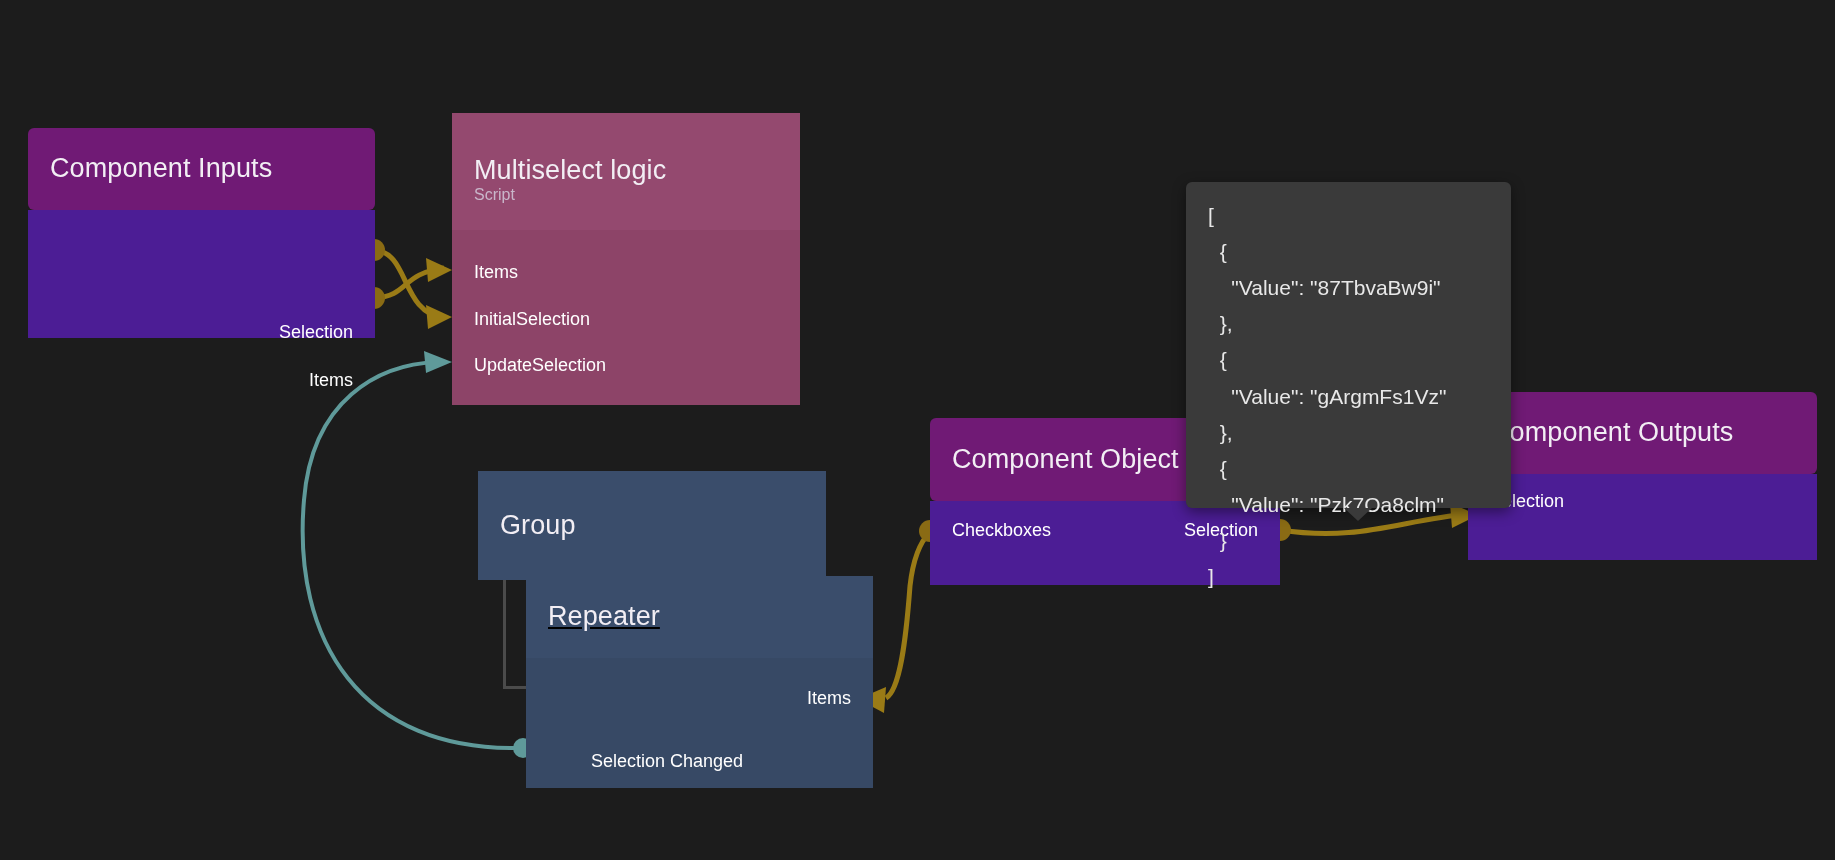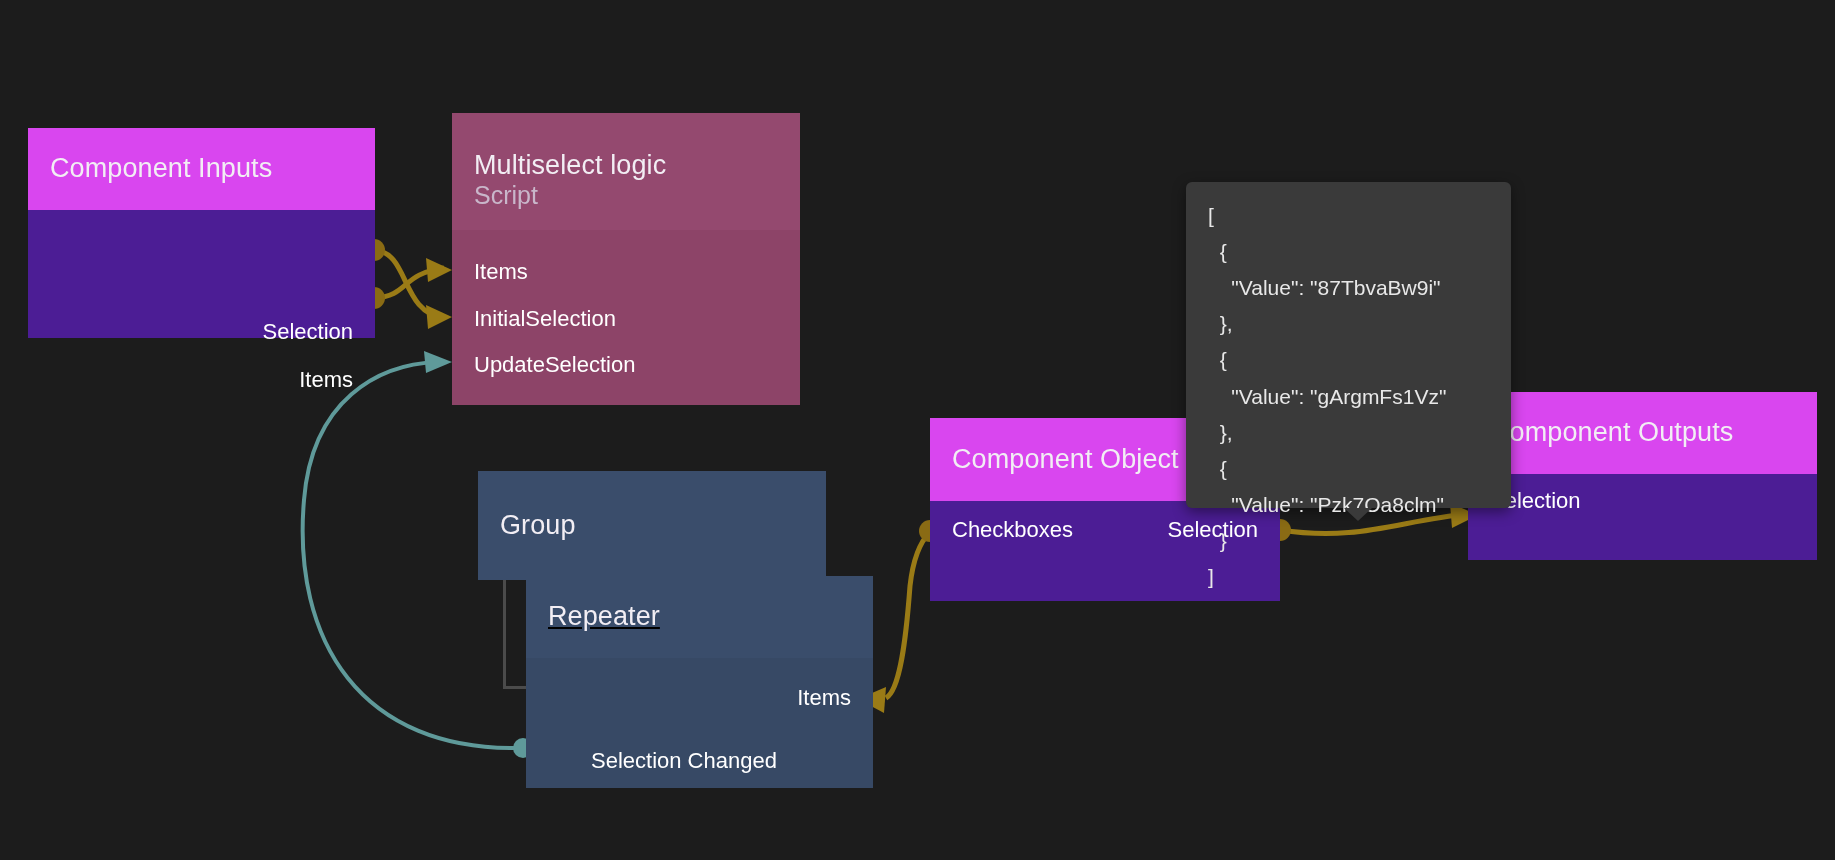--- a/index.html
+++ b/index.html
@@ -49,55 +49,55 @@
   }
   .node-title {
     color: #f2eef4;
     font-size: 27px;
     line-height: 1.16;
     white-space: nowrap;
     letter-spacing: 0.1px;
   }
   .node-subtitle {
     color: #c9b6ca;
-    font-size: 25px;
+    font-size: 16px;
     line-height: 1.15;
     white-space: nowrap;
   }
   .node-body {
     box-sizing: border-box;
     position: relative;
   }
 
   
   .port-row {
     position: absolute;
     left: 0;
     right: 0;
     height: 30px;
     display: flex;
     align-items: center;
   }
   .port-label {
     color: #ffffff;
-    font-size: 22px;
+    font-size: 18px;
     white-space: nowrap;
     line-height: 1;
   }
   .port-label.right {
     position: absolute;
     right: 22px;
   }
   .port-label.left {
     position: absolute;
     left: 22px;
   }
 
   
-  .node-purple .node-header { background: #d946ef; }
+  .node-purple .node-header { background: #701a75; border-radius: 6px; }
   .node-purple .node-body   { background: #4c1d95; }
 
   
   .node-magenta .node-header { background: #94496f; }
   .node-magenta .node-body   { background: #8d4468; }
 
   
   .node-blue .node-header { background: #3a4d6b; }
   .node-blue .node-body   { background: #374965; }
 
@@ -216,21 +216,21 @@
       <div class="port-row" style="top:88px;margin-left:43px;">
         <span class="port-label left">Selection Changed</span>
       </div>
     </div>
   </div>
 
   <div class="node node-purple" style="left:930px; top:418px; width:350px;">
     <div class="node-header" style="height:83px;">
       <div class="node-title">Component Object</div>
     </div>
-    <div class="node-body" style="height:100px;padding-left:16px;">
+    <div class="node-body" style="height:84px;padding-left:16px;">
       <div class="port-row" style="top:14px;">
         <span class="port-label left">Checkboxes</span>
         <span class="port-label right">Selection</span>
       </div>
     </div>
   </div>
 
   <div class="node node-purple" style="left:1468px; top:392px; width:349px;">
     <div class="node-header" style="height:82px;">
       <div class="node-title">Component Outputs</div>

